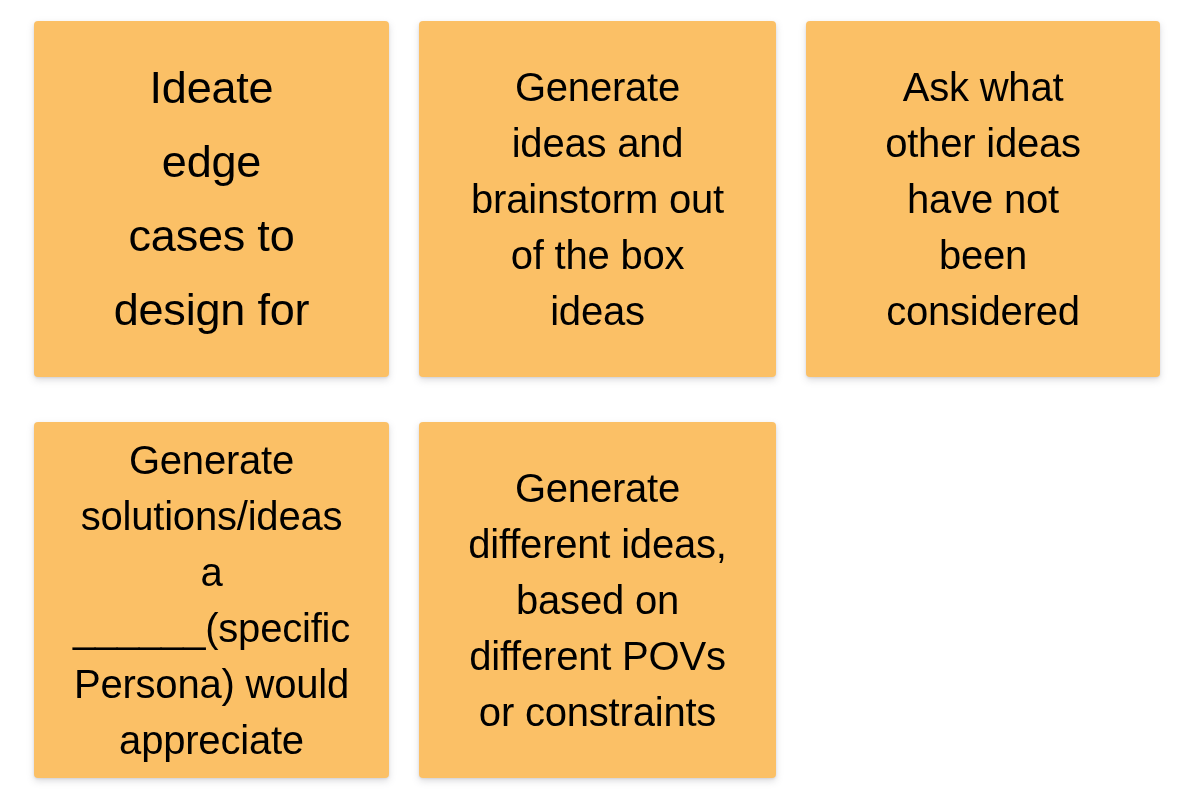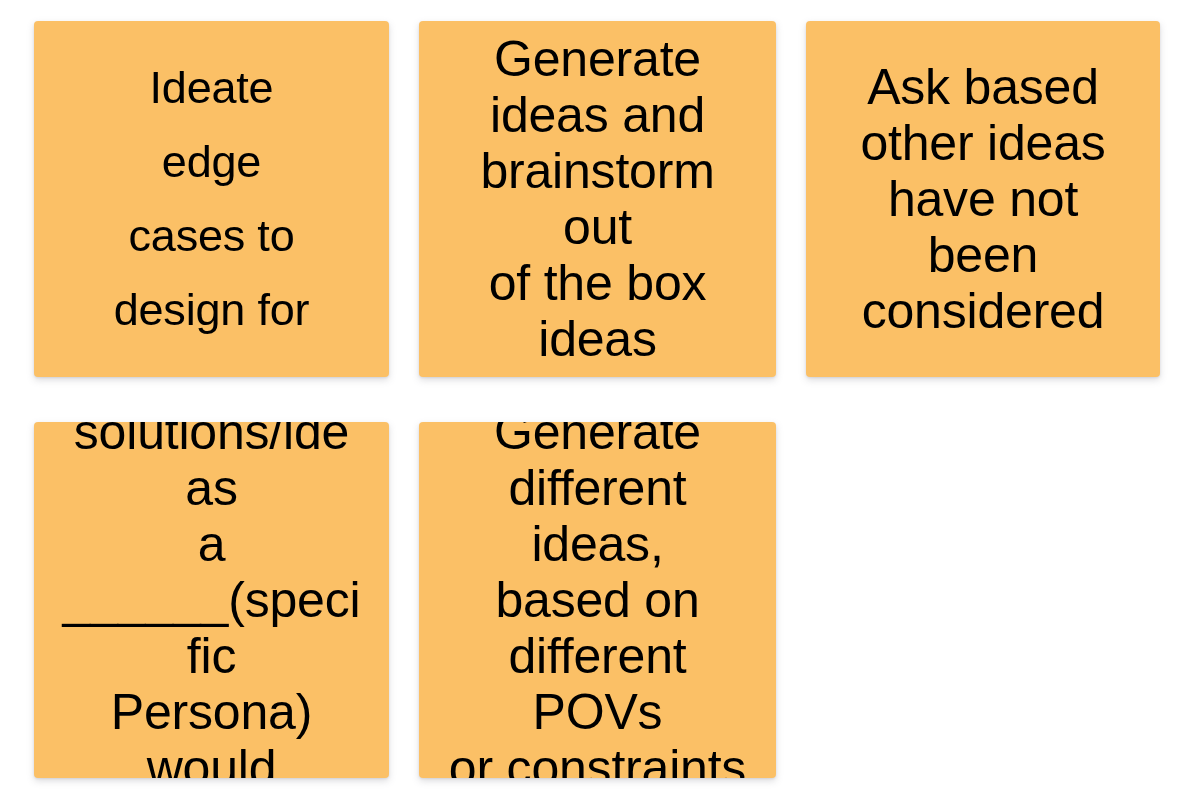--- a/index.html
+++ b/index.html
@@ -37,21 +37,21 @@
     align-items: center;
     justify-content: center;
     padding: 6px 27px;
     box-sizing: border-box;
     overflow: hidden;
   }
   .card-text {
     color: #000000;
     text-align: center;
     font-weight: 400;
-    font-size: 50px;
+    font-size: 40px;
     line-height: 56px;
     letter-spacing: -0.2px;
     white-space: pre-line;
     word-break: break-word;
   }
   
   .prompt-card.size-large .card-text {
     font-size: 45px;
     line-height: 74px;
   }
@@ -70,21 +70,21 @@
 
   <div class="prompt-card">
     <div class="card-text">Generate
 ideas and
 brainstorm out
 of the box
 ideas</div>
   </div>
 
   <div class="prompt-card">
-    <div class="card-text">Ask based
+    <div class="card-text">Ask what
 other ideas
 have not
 been
 considered</div>
   </div>
 
   <div class="prompt-card">
     <div class="card-text">Generate
 solutions/ideas
 a

